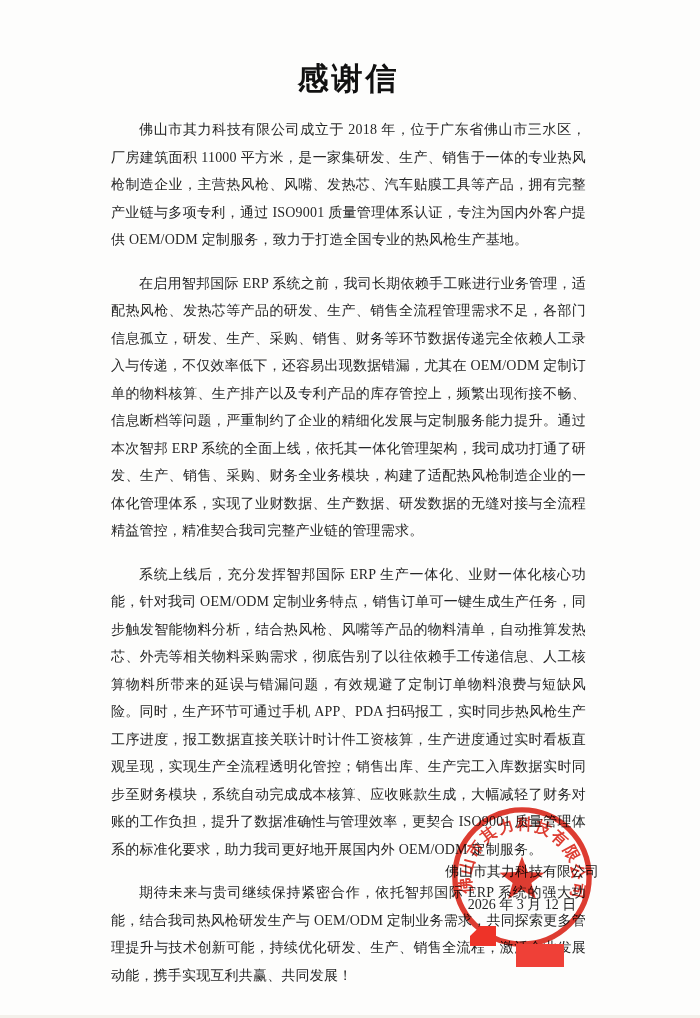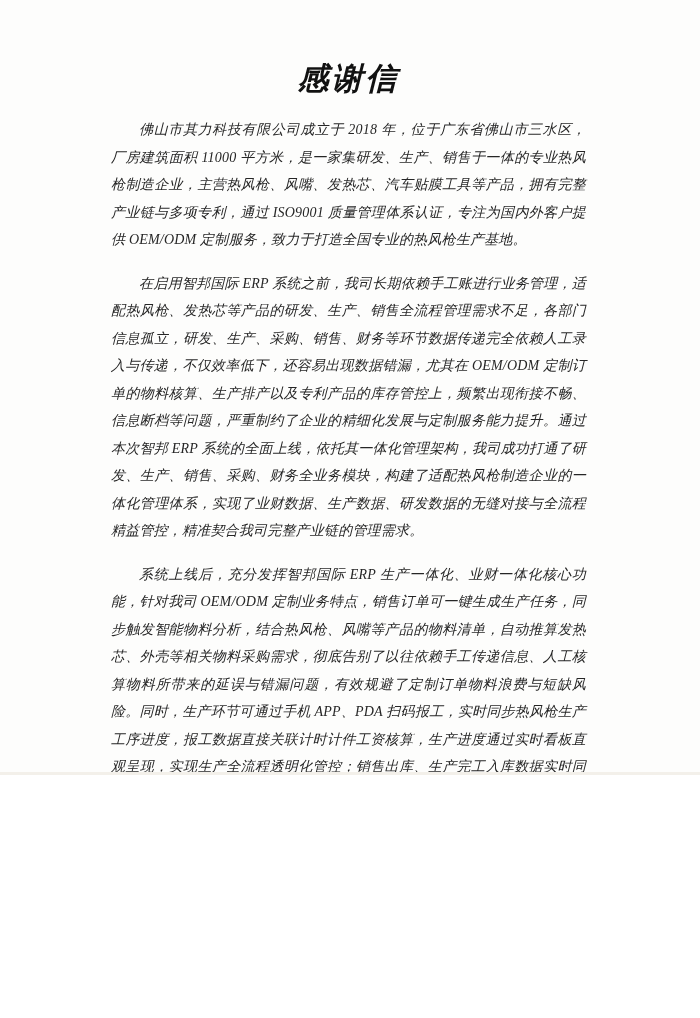--- a/index.html
+++ b/index.html
@@ -1,25 +1,24 @@
 <!DOCTYPE html>
 <html><head>
 <meta charset="utf-8">
 <style>
   html, body { margin: 0; padding: 0; background: #ffffff; }
   .page {
     position: relative;
     width: 700px;
-    height: 775px;
+    height: 1018px;
     margin: 0;
     background: #fdfdfc;
     overflow: hidden;
     font-family: "Liberation Serif", "DejaVu Serif", serif;
     color: #262626;
-    font-style: italic;
   }
   .content {
     position: absolute;
     left: 95px;
     top: 58px;
     width: 507px;
   }
   .title {
     margin: 0 0 16px 0;
     text-align: center;

